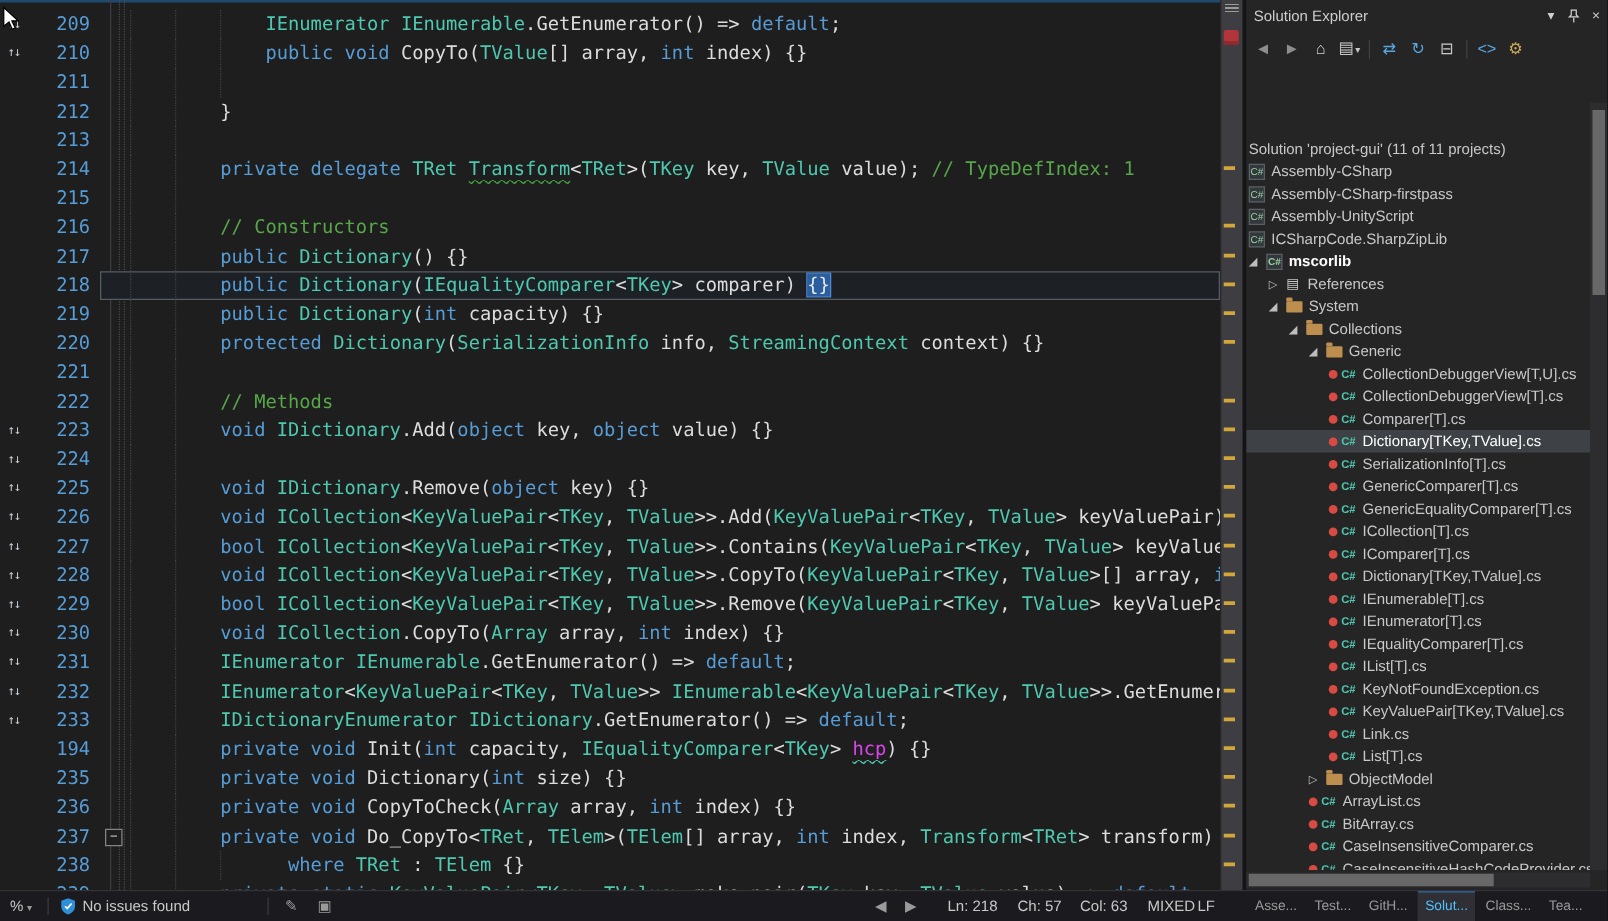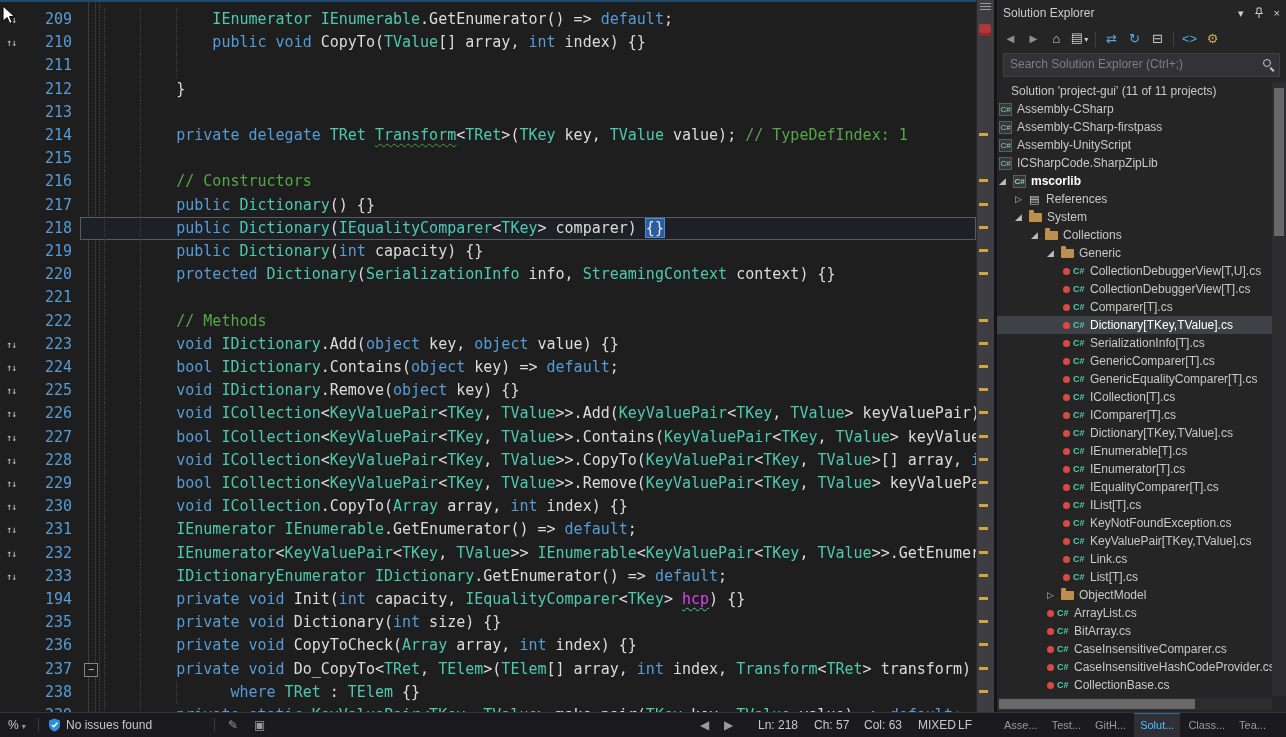--- a/index.html
+++ b/index.html
@@ -188,21 +188,20 @@
           <span class="guide" style="left: 140.124px;"></span>
           <span class="gut">↑↓</span>
           <span class="lnum">223</span>
           <span class="codespan" style="left: 176.248px;"><span class="k">void</span><span class="p"> </span><span class="t">IDictionary</span><span class="p">.Add(</span><span class="k">object</span><span class="p"> key, </span><span class="k">object</span><span class="p"> value) {}</span></span>
         </div>
         <div class="row" style="top: 356px;">
           <span class="guide" style="left: 104px;"></span>
           <span class="guide" style="left: 140.124px;"></span>
           <span class="gut">↑↓</span>
           <span class="lnum">224</span>
-          <span class="codespan" style="left: 176.248px;"><span class="k">bool</span><span class="p"> </span><span class="t">IDictionary</span><span class="p">.Contains(</span><span class="k">object</span><span class="p"> key) =&gt; </span><span class="k">default</span><span class="p">;</span></span>
         </div>
         <div class="row" style="top: 379.2px;">
           <span class="guide" style="left: 104px;"></span>
           <span class="guide" style="left: 140.124px;"></span>
           <span class="gut">↑↓</span>
           <span class="lnum">225</span>
           <span class="codespan" style="left: 176.248px;"><span class="k">void</span><span class="p"> </span><span class="t">IDictionary</span><span class="p">.Remove(</span><span class="k">object</span><span class="p"> key) {}</span></span>
         </div>
         <div class="row" style="top: 402.4px;">
           <span class="guide" style="left: 104px;"></span>
@@ -353,26 +352,22 @@
         <span class="tbi" style="color: rgb(208, 208, 208);">⌂</span>
         <span class="tbi" style="color: rgb(200, 200, 200);">▤<span class="tcaret">▾</span></span>
         <span class="tsep"></span>
         <span class="tbi" style="color: rgb(88, 166, 224);">⇄</span>
         <span class="tbi" style="color: rgb(88, 166, 224);">↻</span>
         <span class="tbi" style="color: rgb(200, 200, 200);">⊟</span>
         <span class="tsep"></span>
         <span class="tbi" style="color: rgb(88, 166, 224);">&lt;&gt;</span>
         <span class="tbi" style="color: rgb(200, 168, 90);">⚙</span>
       </div>
-    <div class="search">
-      <input class="search-input" placeholder="Search Solution Explorer (Ctrl+;)" style="">
-      <span class="mag"></span>
-    </div>
     <div class="tree" id="tree">
-        <div class="trow" style="padding-left: 14px;">
+        <div class="trow" style="padding-left: 2px; margin-top: 28px;">
           <span class="tlabel">Solution 'project-gui' (11 of 11 projects)</span>
         </div>
         <div class="trow" style="padding-left: 2px;">
           <span class="proj-ic">C#</span>
           <span class="tlabel">Assembly-CSharp</span>
         </div>
         <div class="trow" style="padding-left: 2px;">
           <span class="proj-ic">C#</span>
           <span class="tlabel">Assembly-CSharp-firstpass</span>
         </div>

